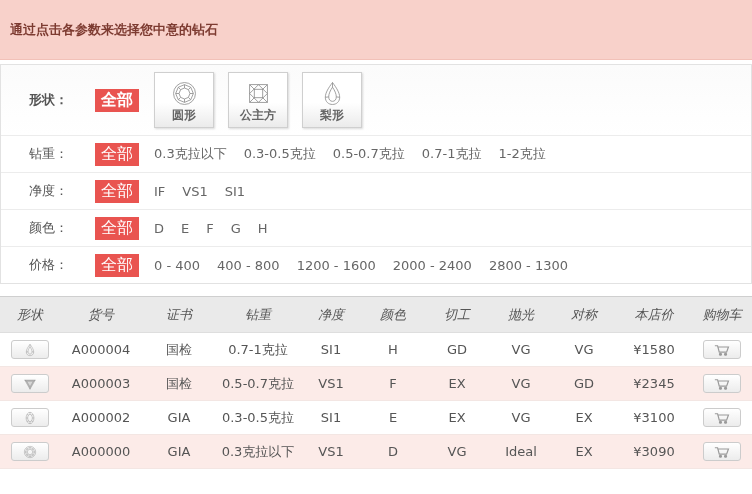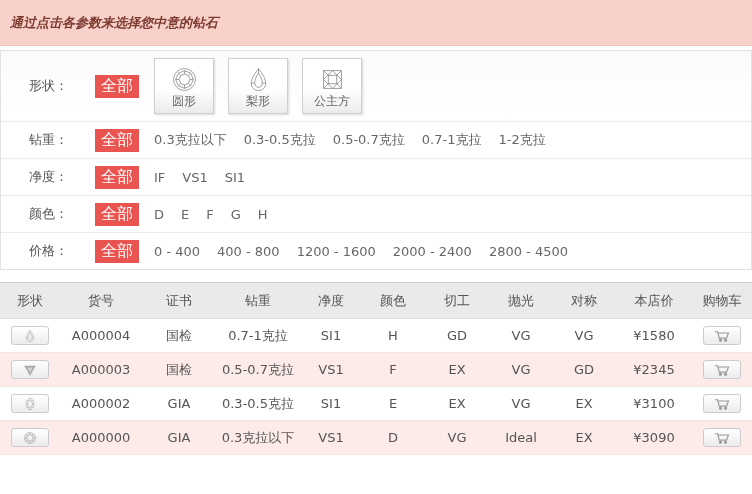--- a/index.html
+++ b/index.html
@@ -4,56 +4,56 @@
 <style>
   html,body{margin:0;padding:0;}
   body{
     width:752px;height:494px;overflow:hidden;background:#fff;
     font-family:"DejaVu Sans","Liberation Sans",sans-serif;
     -webkit-font-smoothing:antialiased;
   }
   
   .header-bar{
     height:29px;background:var(--header-bg);border-bottom:1px solid #f2c1b8;
-    display:flex;align-items:center;padding:8px 10px;
-    font-size:13px;font-weight:bold;color:var(--header-text);font-style:italic;
+    display:flex;align-items:center;padding:15px 10px;
+    font-size:13px;font-weight:bold;color:var(--header-text);
   }
   
   .filter-panel{
     margin-top:4px;border:1px solid #e2e2e2;background:#fff;
   }
   .filter-row{
     display:flex;align-items:center;
     border-bottom:1px solid #ececec;
     min-height:36px;font-size:13px;color:#666;
     padding-left:28px;
   }
   .filter-row:last-child{border-bottom:none;}
-  .filter-row.shapes-row{height:70px;background:linear-gradient(#fbfbfb,#ffffff);}
+  .filter-row.shapes-row{height:70px;background:linear-gradient(#fbfbfb,#ffffff);font-weight:bold;}
   .filter-label{color:#555;width:66px;flex:0 0 66px;}
   .all-badge{
     background:var(--badge-red);color:#fff;font-size:16px;
     padding:1px 6px;margin-right:15px;cursor:pointer;flex:0 0 auto;
   }
   .option{margin-right:17px;cursor:pointer;color:#666;white-space:nowrap;}
   .shape-button{
     width:58px;height:54px;margin-right:14px;
     border:1px solid #cfcfcf;background:linear-gradient(#ffffff 55%,#ebebeb);
     box-shadow:1px 1px 2px rgba(0,0,0,.15);
     display:flex;flex-direction:column;align-items:center;justify-content:center;
     cursor:pointer;
   }
   .shape-svg{width:27px;height:27px;display:block;}
   .shape-label{font-size:12px;color:#666;margin-top:2px;line-height:1;}
   
   .table-wrap{margin-top:12px;border-top:1px solid #cfcfcf;}
   table{width:752px;border-collapse:collapse;table-layout:fixed;font-size:13px;color:#555;}
   thead th{
     background:#eaeaea;height:33px;font-weight:normal;color:#555;
-    border-bottom:1px solid #dedede;text-align:center;
+    border-bottom:1px solid #dedede;text-align:center;font-style:italic;
   }
   tbody td{height:31px;text-align:center;border-bottom:1px solid #f3e6e3;}
   tbody tr.pink{background:var(--row-pink);}
   .mini-btn{
     display:inline-flex;align-items:center;justify-content:center;
     width:36px;height:17px;border:1px solid #ccc;border-radius:3px;
     background:linear-gradient(#ffffff,#ececec);cursor:pointer;vertical-align:middle;
   }
   .mini-btn svg{display:block;}
   .row-shape-svg{width:14px;height:14px;}
@@ -112,29 +112,29 @@
     <span class="all-badge">全部</span>
     <span id="shape-buttons" style="display:flex;align-items:center;">
         <div class="shape-button">
           <svg viewBox="0 0 32 32" class="shape-svg">
             <use href="#sym-round"></use>
           </svg>
           <div class="shape-label">圆形</div>
         </div>
         <div class="shape-button">
           <svg viewBox="0 0 32 32" class="shape-svg">
+            <use href="#sym-princess"></use>
+          </svg>
+          <div class="shape-label">公主方</div>
+        </div>
+        <div class="shape-button">
+          <svg viewBox="0 0 32 32" class="shape-svg">
             <use href="#sym-pear"></use>
           </svg>
           <div class="shape-label">梨形</div>
-        </div>
-        <div class="shape-button">
-          <svg viewBox="0 0 32 32" class="shape-svg">
-            <use href="#sym-princess"></use>
-          </svg>
-          <div class="shape-label">公主方</div>
         </div>
       </span>
   </div>
   <div id="option-rows">
       <div class="filter-row">
         <span class="filter-label">钻重：</span>
         <span class="all-badge">全部</span>
         <span class="option">0.3克拉以下</span>
         <span class="option">0.3-0.5克拉</span>
         <span class="option">0.5-0.7克拉</span>
@@ -157,21 +157,21 @@
         <span class="option">G</span>
         <span class="option">H</span>
       </div>
       <div class="filter-row">
         <span class="filter-label">价格：</span>
         <span class="all-badge">全部</span>
         <span class="option">0 - 400</span>
         <span class="option">400 - 800</span>
         <span class="option">1200 - 1600</span>
         <span class="option">2000 - 2400</span>
-        <span class="option">2800 - 4500</span>
+        <span class="option">2800 - 1300</span>
       </div>
     </div>
 </div>
 
 <div class="table-wrap">
   <table>
     <colgroup>
       <col style="width:60px">
         <col style="width:82px">
         <col style="width:74px">

